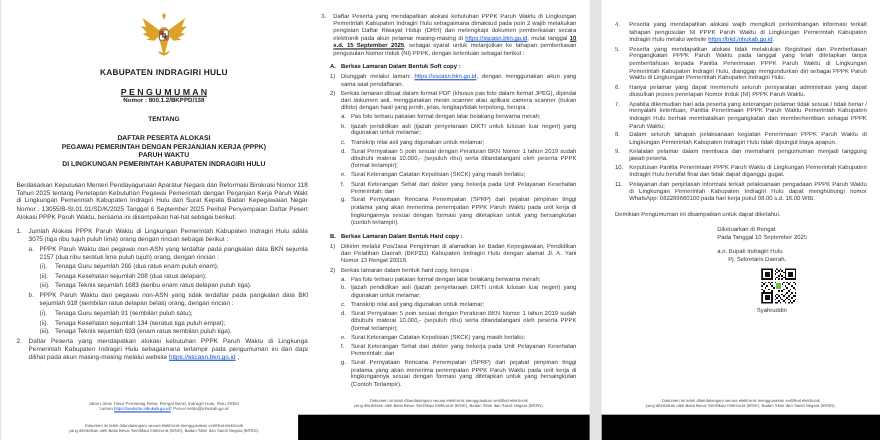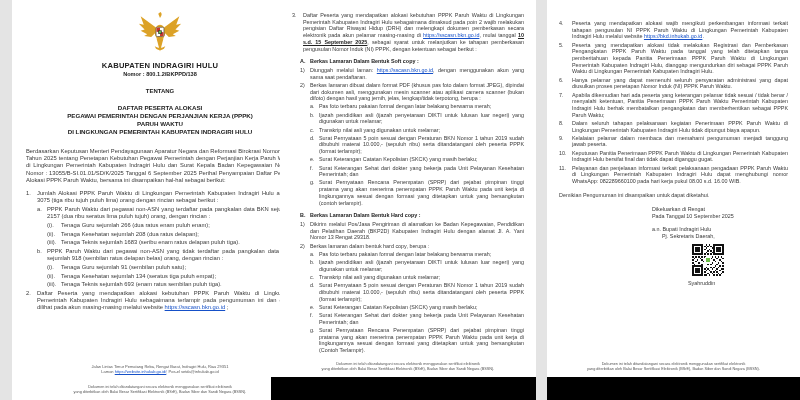--- a/index.html
+++ b/index.html
@@ -4,21 +4,21 @@
 <style>
   html,body{margin:0;padding:0;}
   body{
     width:800px;height:400px;position:relative;overflow:hidden;
     background:#e4e4e4;
     font-family:"Liberation Sans","DejaVu Sans",sans-serif;
     color:#3a3a3a;
     -webkit-font-smoothing:antialiased;
   }
   .pg{position:absolute;top:0;background:#fff;overflow:hidden;box-sizing:border-box;}
-  #p1{left:12px;width:296px;height:400px;padding:8px 14px 0 14px;}
+  #p1{left:1px;width:296px;height:400px;padding:8px 14px 0 14px;}
   #p2{left:280px;width:256px;height:377px;padding:12px 12px 0 12px;}
   #p3{left:547px;width:253px;height:377px;padding:20px 12px 0 12px;}
   .bbar{position:absolute;top:377px;height:23px;background:#000;}
   #bbar-l{left:271px;width:265px;}
   #bbar-r{left:547px;width:253px;}
   .center{text-align:center;}
   .b{font-weight:bold;}
   .jt{text-align:justify;}
   .emblem{display:block;margin:0 auto 3px auto;}
   .org{font-size:7.6px;color:#222;letter-spacing:.2px;margin-top:1px;}
@@ -64,20 +64,21 @@
       <ellipse cx="50" cy="46" rx="12" ry="17" fill="#DCA227"></ellipse>
       <path d="M42 60 L50 90 L58 60 Z" fill="#DCA227"></path>
       <path d="M38 78 q12 8 24 0 l-3 6 q-9 6 -18 0 Z" fill="#DCA227"></path>
       <rect x="41" y="35" width="18" height="21" rx="3" fill="#ffffff" stroke="#444" stroke-width="1.5"></rect>
       <rect x="42" y="36" width="8" height="9.5" fill="#C8372D"></rect>
       <rect x="50" y="46" width="8" height="9" fill="#C8372D"></rect>
       <rect x="46" y="42" width="8" height="8" fill="#2b2b2b"></rect>
       <circle cx="50" cy="46" r="3" fill="#6CBF47"></circle>
     </svg>
     <div class="org b">KABUPATEN INDRAGIRI HULU</div>
+    <div class="doc-title b">P E N G U M U M A N</div>
     <div class="doc-num b">Nomor : 800.1.2/BKPPD/138</div>
     <div class="about b">TENTANG</div>
     <div class="subject b">
       <div>DAFTAR PESERTA ALOKASI</div>
       <div>PEGAWAI PEMERINTAH DENGAN PERJANJIAN KERJA (PPPK)</div>
       <div>PARUH WAKTU</div>
       <div>DI LINGKUNGAN PEMERINTAH KABUPATEN INDRAGIRI HULU</div>
     </div>
   </div>
 

